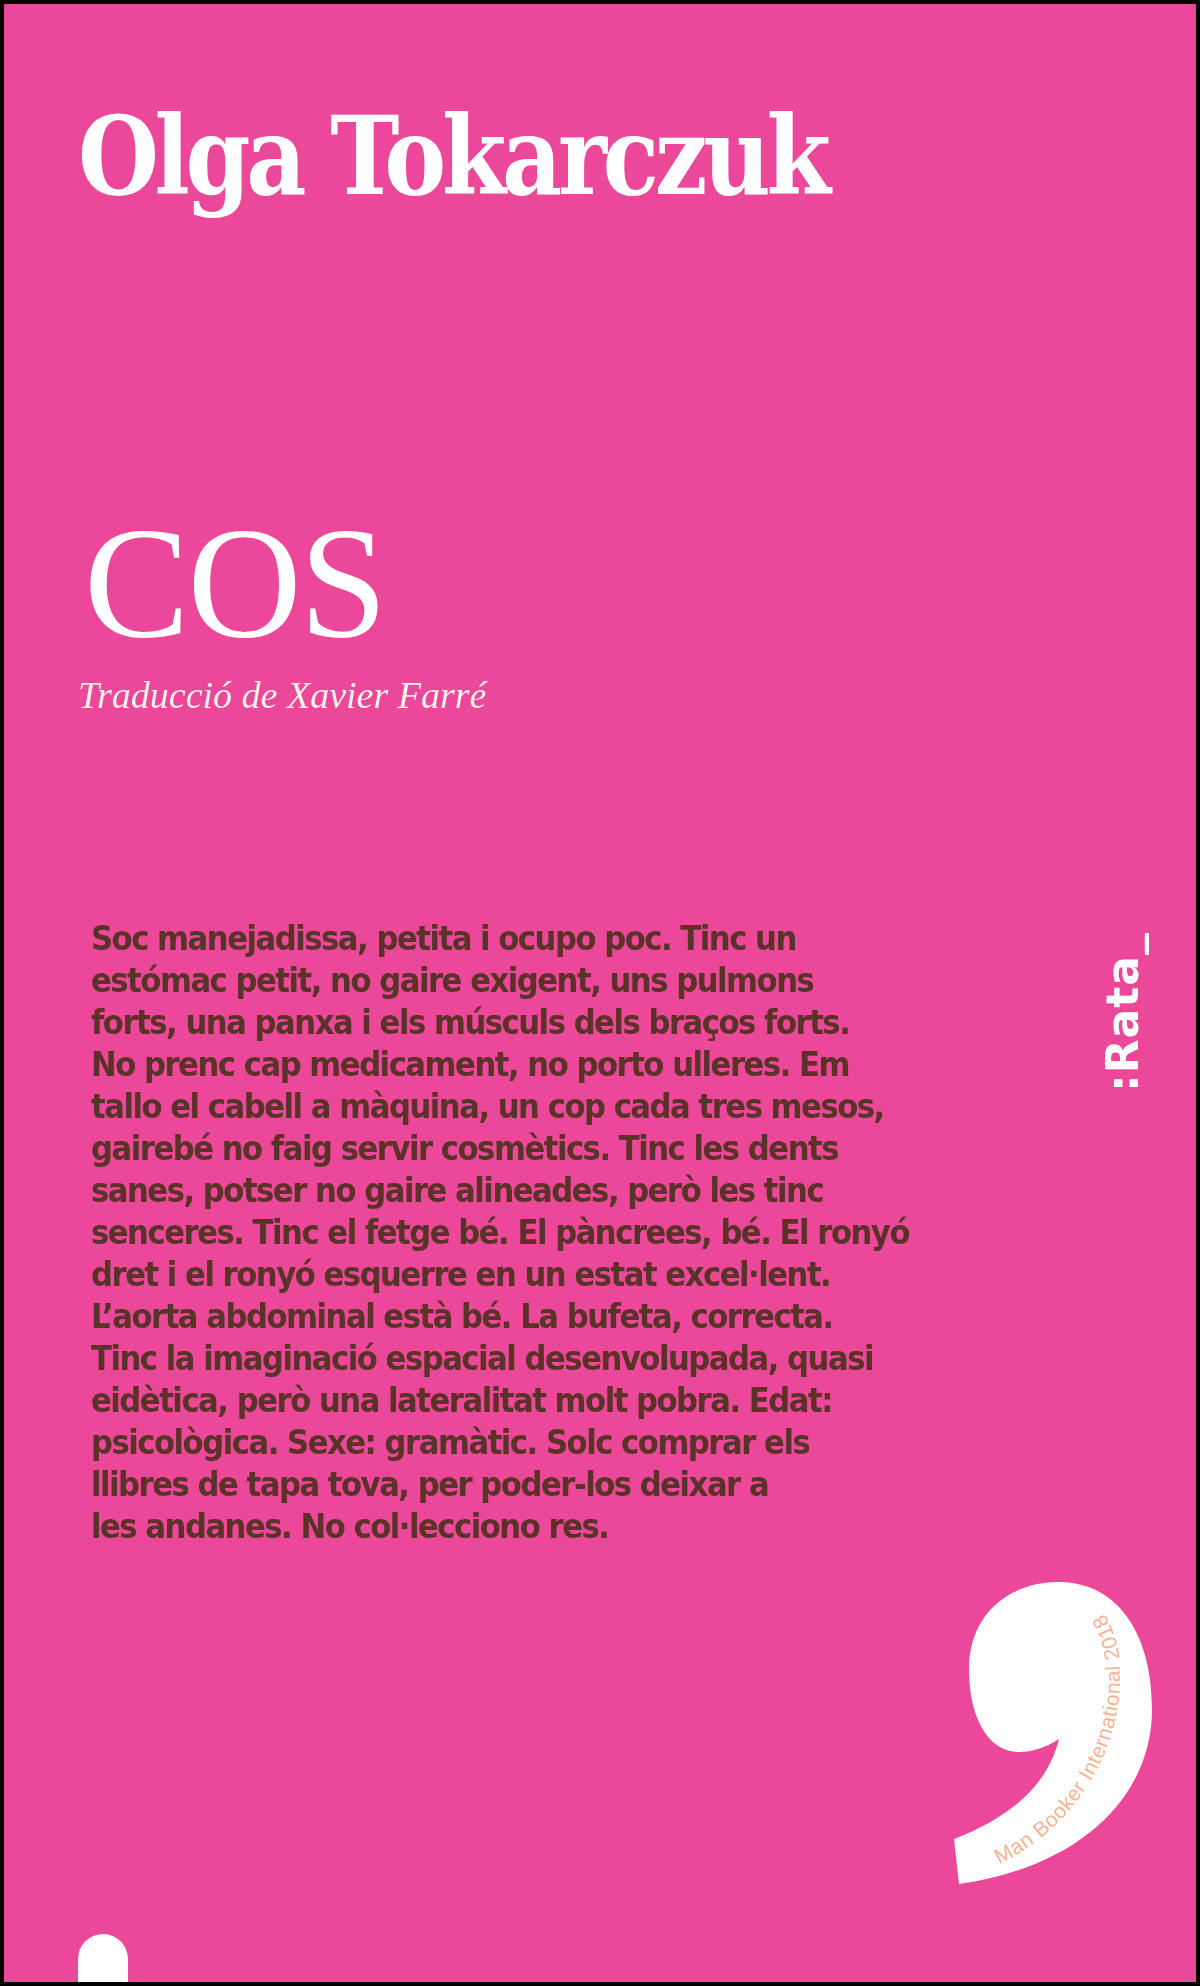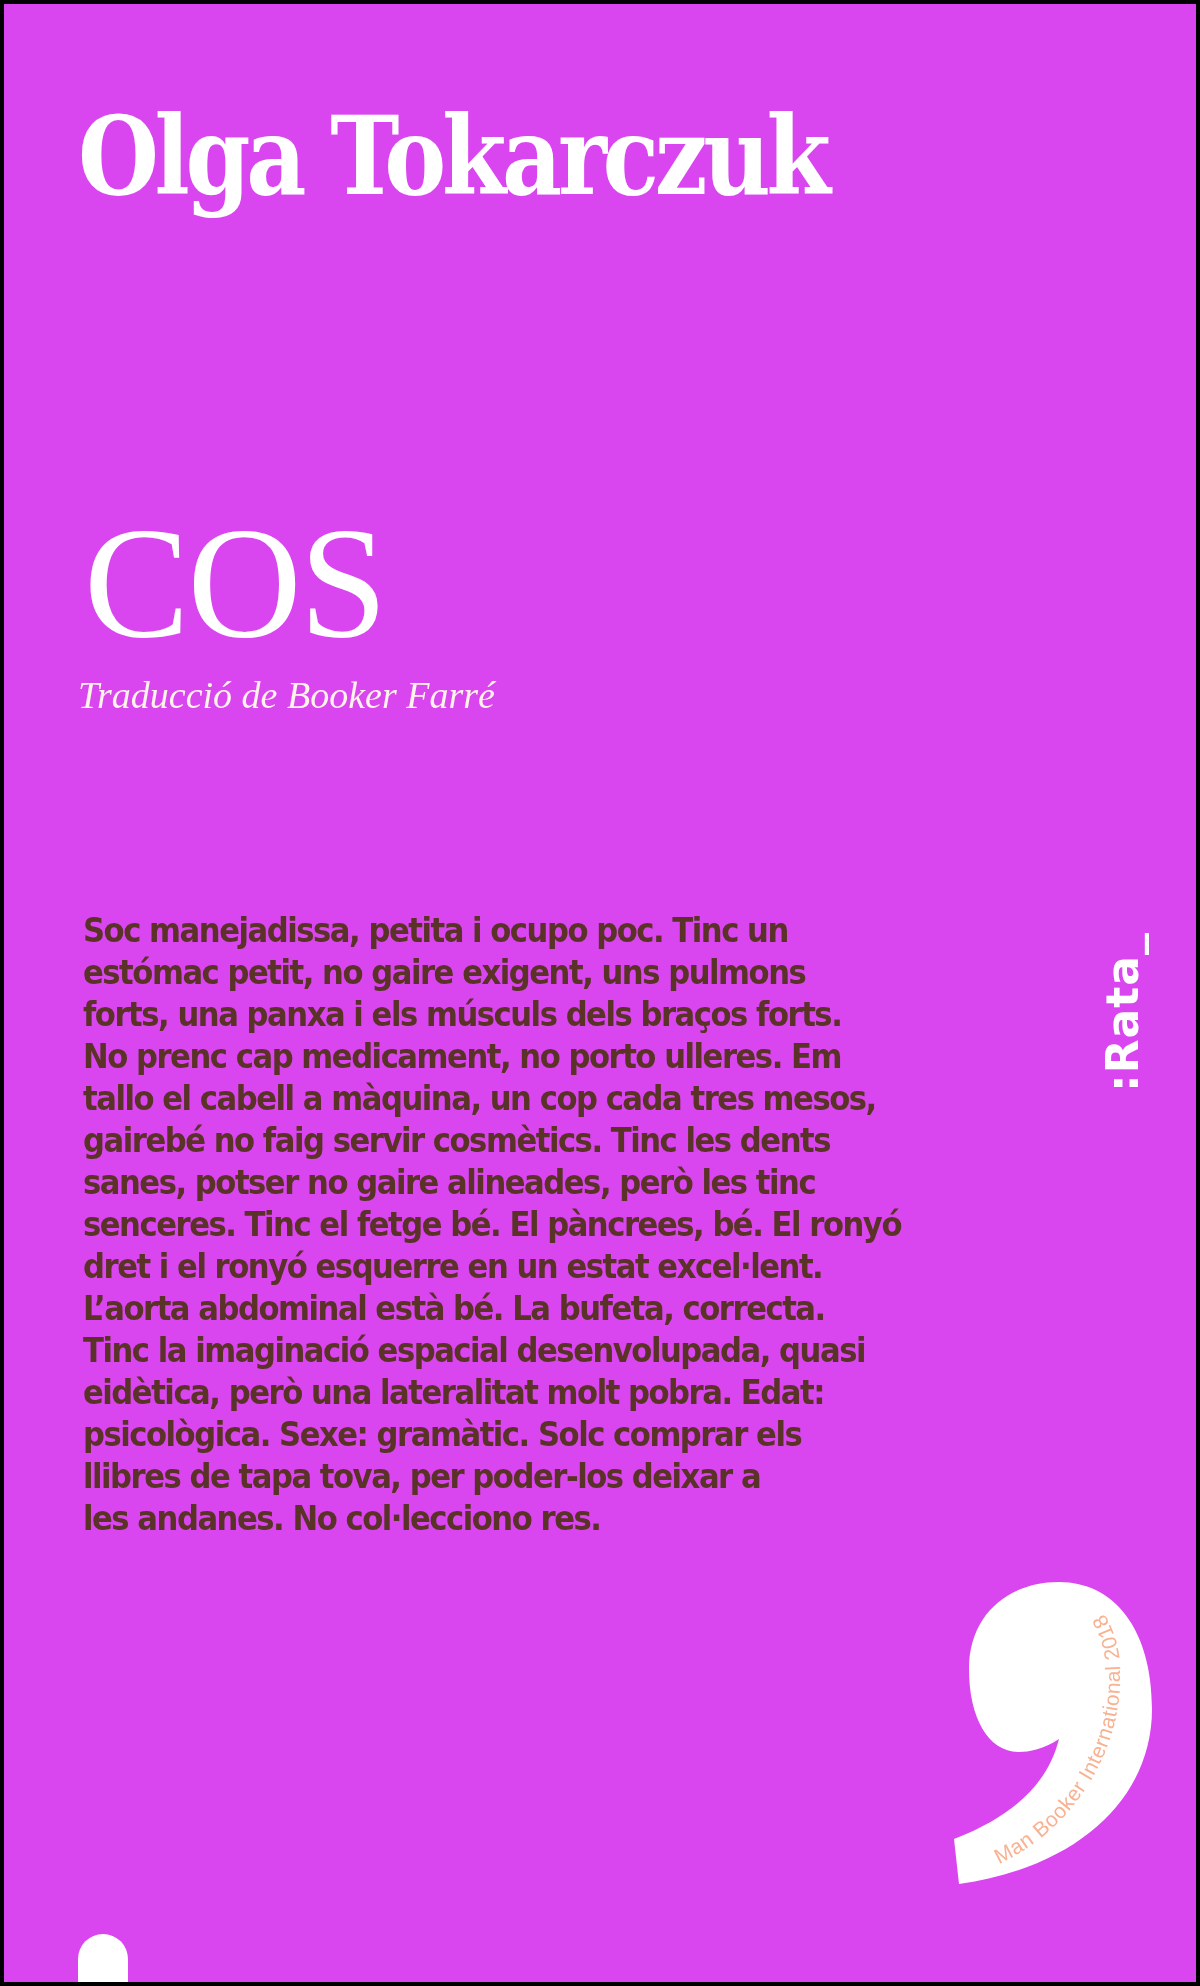--- a/index.html
+++ b/index.html
@@ -6,21 +6,21 @@
     body {
       width: 1200px;
       height: 1986px;
       background: #000;
       overflow: hidden;
     }
     .cover {
       position: absolute;
       left: 4px; top: 4px;
       width: 1192px; height: 1978px;
-      background: #d946ef;
+      background: #ec4899;
       overflow: hidden;
     }
     .author {
       position: absolute;
       left: 74px; top: 98px;
       margin: 0;
       font-family: "DejaVu Serif", "Liberation Serif", serif;
       font-weight: bold;
       font-size: 108px;
       line-height: 1;
@@ -50,21 +50,21 @@
       font-style: italic;
       font-size: 38px;
       line-height: 1;
       color: #fff3ea;
       white-space: nowrap;
     }
     .blurb {
       position: absolute;
       left: 71px; top: 898px;
       width: 940px;
-      margin: 8px;
+      margin: 16px;
     }
     .blurb-line {
       display: block;
       font-family: "DejaVu Sans", "Liberation Sans", sans-serif;
       font-weight: bold;
       font-size: 33px;
       line-height: 42px;
       height: 42px;
       color: #5a3228;
       letter-spacing: -1.6px;
@@ -99,21 +99,21 @@
   </style>
 </head>
 <body>
 
 <div class="cover">
 
   <h1 class="author">Olga Tokarczuk</h1>
 
   <h2 class="title">COS</h2>
 
-  <p class="translator">Traducció de Booker Farré</p>
+  <p class="translator">Traducció de Xavier Farré</p>
 
   <div class="blurb">
     <span class="blurb-line">Soc manejadissa, petita i ocupo poc. Tinc un</span>
     <span class="blurb-line">estómac petit, no gaire exigent, uns pulmons</span>
     <span class="blurb-line">forts, una panxa i els músculs dels braços forts.</span>
     <span class="blurb-line">No prenc cap medicament, no porto ulleres. Em</span>
     <span class="blurb-line">tallo el cabell a màquina, un cop cada tres mesos,</span>
     <span class="blurb-line">gairebé no faig servir cosmètics. Tinc les dents</span>
     <span class="blurb-line">sanes, potser no gaire alineades, però les tinc</span>
     <span class="blurb-line">senceres. Tinc el fetge bé. El pàncrees, bé. El ronyó</span>

